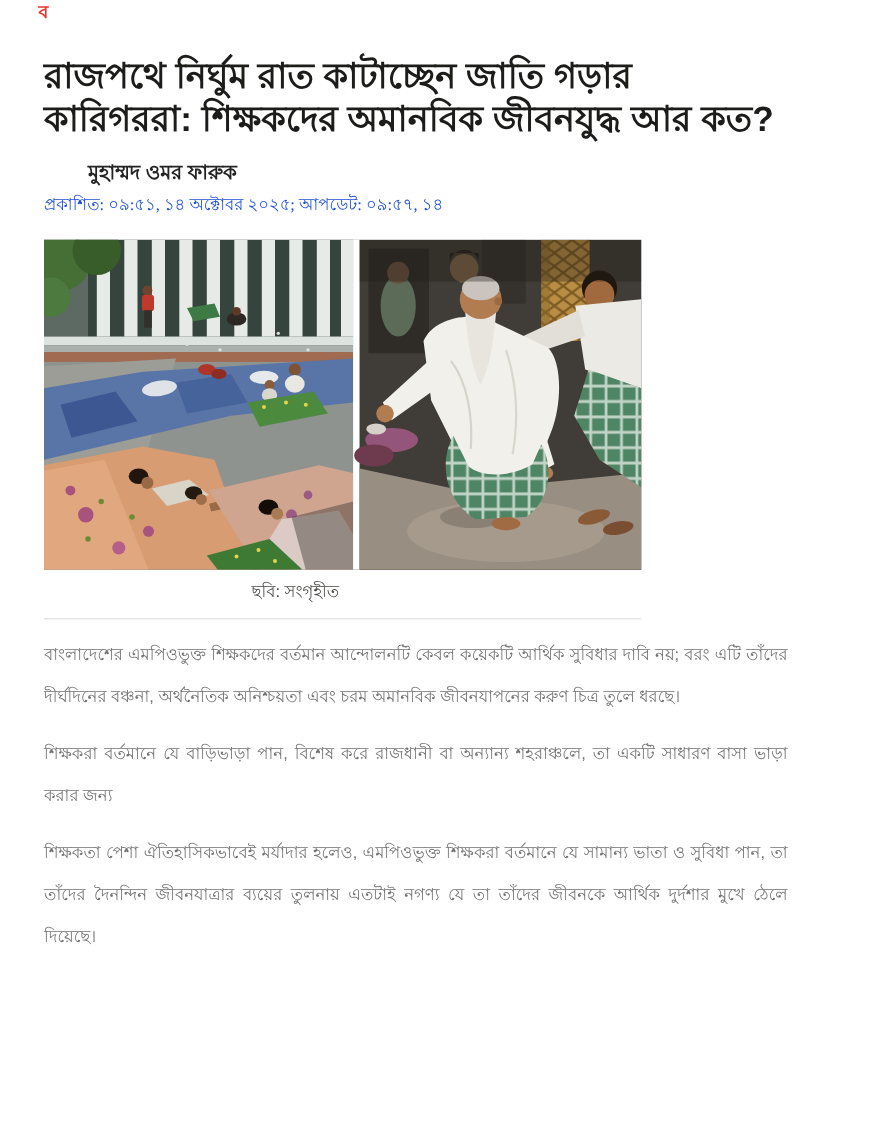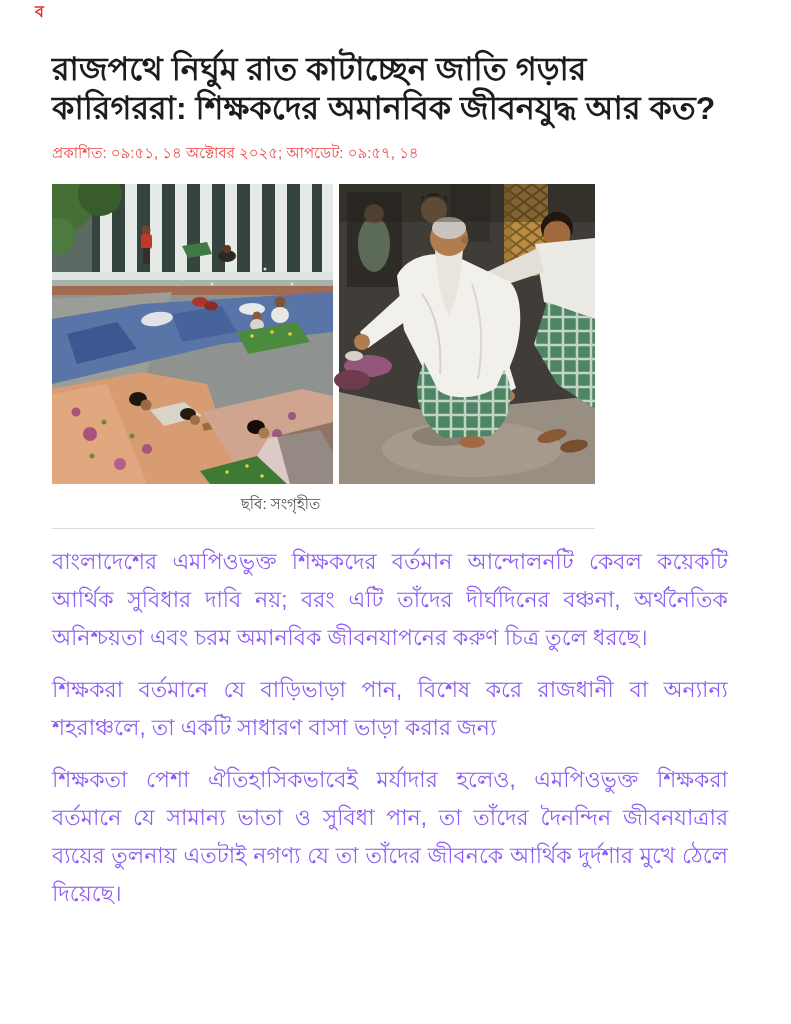--- a/index.html
+++ b/index.html
@@ -8,62 +8,63 @@
     width:791px; height:1024px; overflow:hidden;
     background:#ffffff;
     font-family:"Liberation Sans", sans-serif;
     position:relative;
   }
   .logo-mark {
     position:absolute; left:35px; top:4px;
     font-size:16px; font-weight:700; color:#e8352b; line-height:1;
   }
   .content {
-    position:absolute; left:52px; top:0; width:676px;
+    position:absolute; left:40px; top:0; width:676px;
   }
   .headline {
     margin:50px 0 0 0;
     font-size:32px; line-height:39px; font-weight:700;
     color:#1c1c1a;
   }
   .byline {
     margin-top:15px; padding-left:40px;
     font-size:18px; font-weight:700; color:#232323;
   }
   .meta {
-    margin-top:12px;
-    font-size:15px; line-height:26px; color:#ef4444;
+    margin-top:0;
+    font-size:15px; line-height:26px; color:#1d4ed8;font-family:Liberation Serif, serif;
   }
   .meta span { display:block; }
   figure.photo-block { margin:18px 0 0 0; width:457px; }
   .photo-frame { width:543px; height:300px; display:block; background:#777; }
   figcaption {
     margin-top:8px; text-align:center;
     font-size:15px; color:#4a4a48;
   }
   hr.figure-divider {
     border:none; border-top:1px solid #dcdcda;
     margin:11px 0 0 0; width:543px;
   }
   .body-text { margin-top:12px; width:676px; }
   .body-text p {
     margin:14px 0 6px 0;
-    font-size:22px; line-height:38px;
-    color:#8b5cf6; text-align:justify;
+    font-size:15px; line-height:38px;
+    color:#737373; text-align:justify;
   }
 </style>
 </head>
 <body>
 
 <span class="logo-mark">ব</span>
 
 <div class="content">
 
   <h1 class="headline">রাজপথে নির্ঘুম রাত কাটাচ্ছেন জাতি গড়ার কারিগররা: শিক্ষকদের অমানবিক জীবনযুদ্ধ আর কত?</h1>
 
+  <div class="byline">মুহাম্মদ ওমর ফারুক</div>
 
   <div class="meta">
     <span>প্রকাশিত: ০৯:৫১, ১৪ অক্টোবর ২০২৫; আপডেট: ০৯:৫৭, ১৪</span>
   </div>
 
   <figure class="photo-block">
     <svg class="photo-frame" viewBox="0 0 543 300" xmlns="http://www.w3.org/2000/svg">
       <defs>
         <pattern id="plaid" width="14" height="14" patternUnits="userSpaceOnUse">
           <rect width="14" height="14" fill="#4e8565"></rect>

